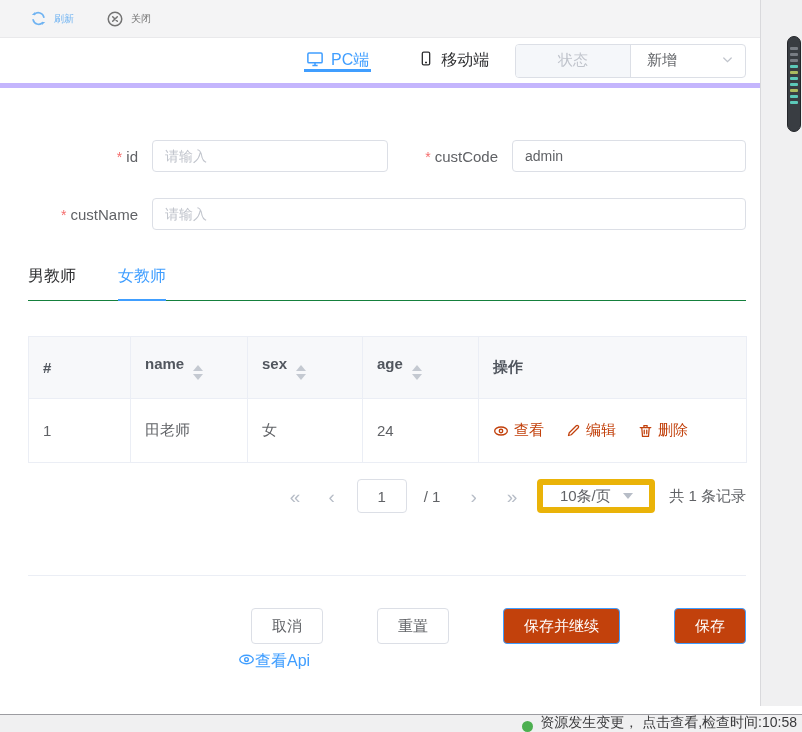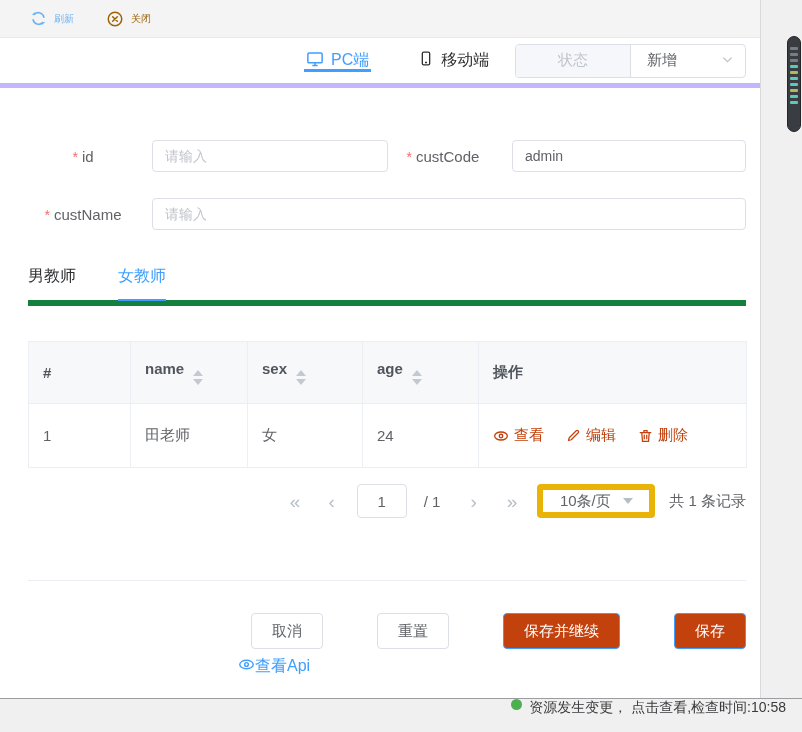--- a/index.html
+++ b/index.html
@@ -10,21 +10,21 @@
   }
   .main { position:absolute; left:0; top:0; width:770px; height:706px; background:#fff; }
 
   
   .topbar {
     height:38px; background:#f4f4f5; border-bottom:1px solid #e9e9eb;
     display:flex; align-items:center; gap:32px; padding-left:30px;
   }
   .topbar-btn { display:flex; align-items:center; gap:7px; font-size:10px; cursor:pointer; }
   .topbar-btn.refresh { color:#6fb3f2; }
-  .topbar-btn.close { color:#a16207; }
+  .topbar-btn.close { color:#737373; }
   .topbar-btn svg { display:block; }
 
   
   .device-tabbar {
     height:50px; display:flex; align-items:center;
     border-bottom:5px solid #c4b5fd; padding:0 24px 0 306px;
   }
   .device-tab {
     display:flex; align-items:center; gap:7px; font-size:16px;
     position:relative; cursor:pointer; color:#303133;
@@ -47,36 +47,36 @@
     font-size:15px; color:#606266; cursor:pointer;
   }
   .status-value .caret { margin-left:auto; color:#c0c4cc; }
 
   
   .content { padding:0 24px 0 28px; }
   .form-row { display:flex; align-items:center; }
   .form-row.first { margin-top:52px; }
   .form-row.second { margin-top:26px; }
   .form-label {
-    width:110px; text-align:center; font-size:15px; color:#606266;
+    width:110px; text-align:right; font-size:15px; color:#606266;
     margin-right:14px; white-space:nowrap;
   }
   .req { color:#f56c6c; margin-right:4px; font-size:14px; }
   .input {
     height:32px; border:1px solid #dcdfe6; border-radius:4px; padding:0 12px;
     font-size:14px; color:#606266; outline:none; background:#fff;
   }
   .input::placeholder { color:#c0c4cc; }
   .input.w-id { width:236px; }
   .input.w-code { width:234px; }
   .input.w-name { width:594px; }
   .form-label.second-col { margin-left:0; }
 
   
-  .teacher-tabs { display:flex; gap:42px; border-bottom:6px solid #15803d; margin-top:26px;text-align:center; }
+  .teacher-tabs { display:flex; gap:42px; border-bottom:1px solid #15803d; margin-top:26px;text-align:center; }
   .teacher-tab {
     font-size:16px; color:#303133; padding:10px 0 13px; position:relative; cursor:pointer;
   }
   .teacher-tab.active { color:#409eff; }
   .teacher-tab.active::after {
     content:""; position:absolute; left:0; right:0; bottom:-1px; height:2px; background:#409eff;
   }
 
   
   table.grid { width:718px; border-collapse:collapse; margin-top:35px; font-size:15px; table-layout:fixed; }
@@ -150,24 +150,24 @@
     background:#393d42; border-radius:7px; border:1px solid #24262a;
     display:flex; flex-direction:column; align-items:center; gap:3px; padding-top:10px;
   }
   .tick { width:8px; height:3px; border-radius:1px; }
   .tick.g { background:#787d84; }
   .tick.t { background:#5cc9b9; }
   .tick.y { background:#a9ba5f; }
 
   
   .statusbar {
-    position:absolute; left:0; bottom:0; width:802px; height:34px;
+    position:absolute; left:0; bottom:0; width:802px; height:18px;
     background:#f0f0f1; border-top:1px solid #9c9ca1;
-    display:flex; align-items:flex-start; justify-content:flex-end; gap:7px;
-    padding-right:16px; font-size:14px; color:#3a3a3c;
+    display:flex; align-items:flex-end; justify-content:flex-end; gap:7px;
+    padding-right:5px; font-size:14px; color:#3a3a3c;
   }
   .status-dot { width:11px; height:11px; border-radius:50%; background:#4caf50; }
 </style>
 </head>
 <body>
 
 <div class="main">
 
   <div class="topbar">
     <div class="topbar-btn refresh">

